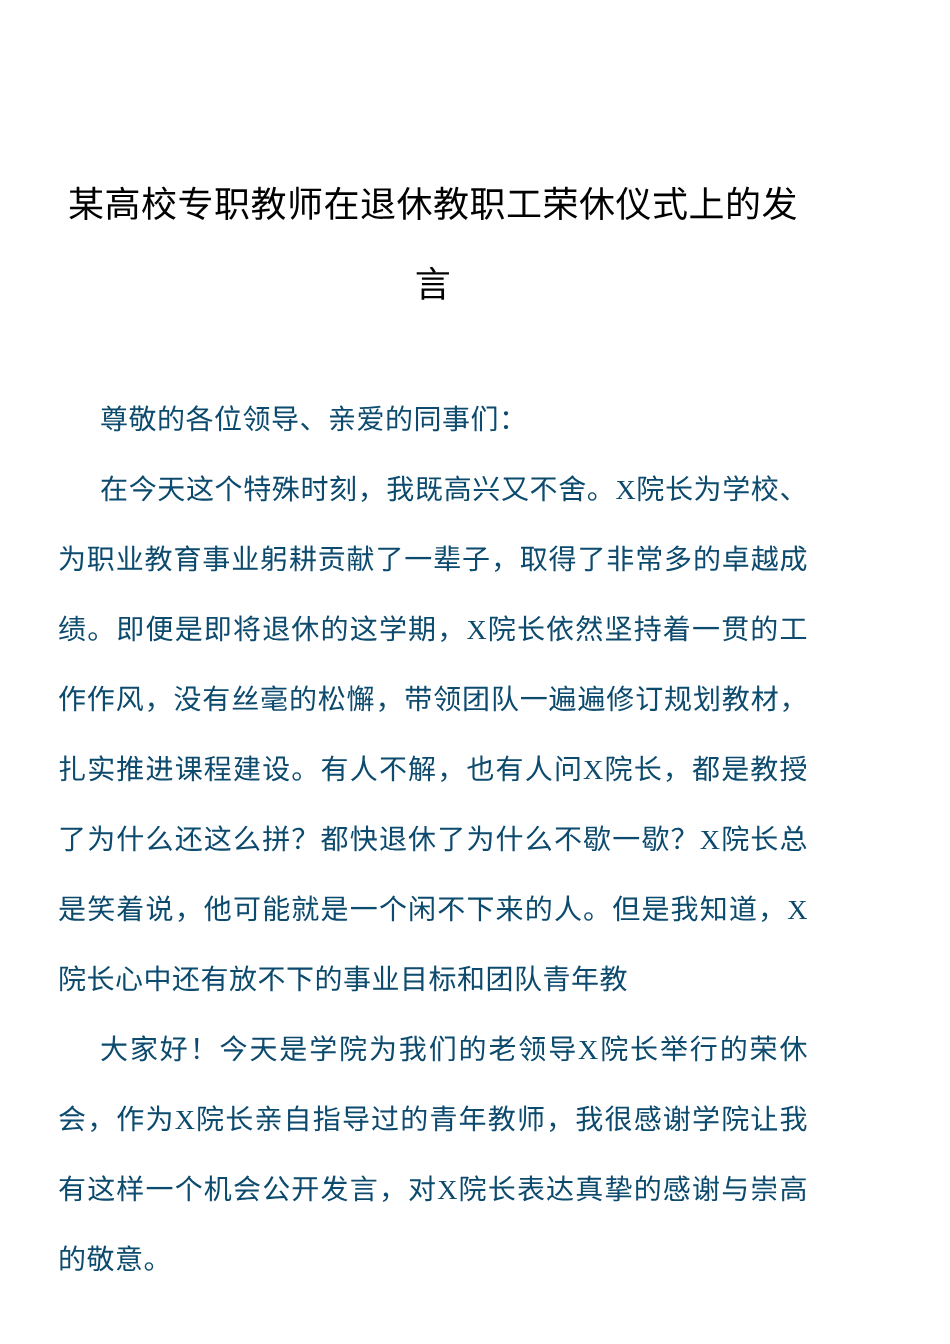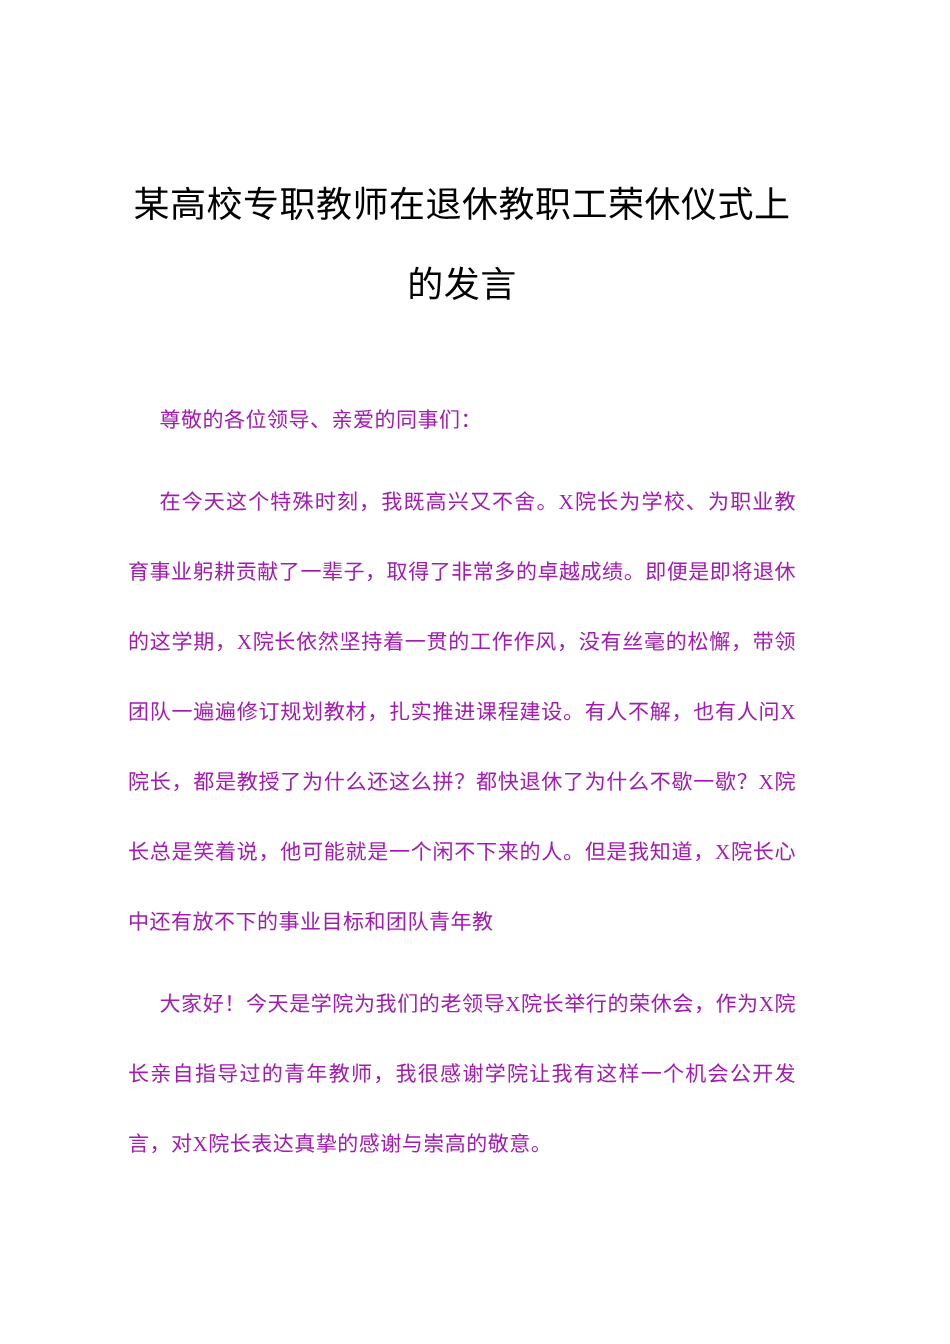--- a/index.html
+++ b/index.html
@@ -8,46 +8,46 @@
     background: #ffffff;
   }
   .page {
     position: relative;
     width: 950px;
     height: 1344px;
     margin: 0 auto;
     background: #ffffff;
     overflow: hidden;
     box-sizing: border-box;
-    padding: 165px 142px 0 116px;
+    padding: 165px 142px 0 58px;
     font-family: "Liberation Serif", "DejaVu Serif", serif;
     color: #000000;
   }
   .doc-title {
     margin: 0;
     font-size: 36px;
     font-weight: normal;
     line-height: 80px;
     text-align: center;
     letter-spacing: 0.5px;
     color: #000000;
   }
   .doc-body {
     margin-top: 60px;
   }
   .doc-body p {
-    margin: 12px;
-    font-size: 21px;
+    margin: 0;
+    font-size: 28px;
     line-height: 70px;
     text-align: justify;
     text-justify: inter-character;
     text-indent: 1.5em;
     letter-spacing: 0.5px;
     word-break: break-all;
-    color: #a21caf;
+    color: #0c4a6e;
   }
 </style>
 </head>
 <body>
 
 <div class="page">
   <h1 class="doc-title">某高校专职教师在退休教职工荣休仪式上的发言</h1>
 
   <div class="doc-body">
     <p>尊敬的各位领导、亲爱的同事们：</p>

